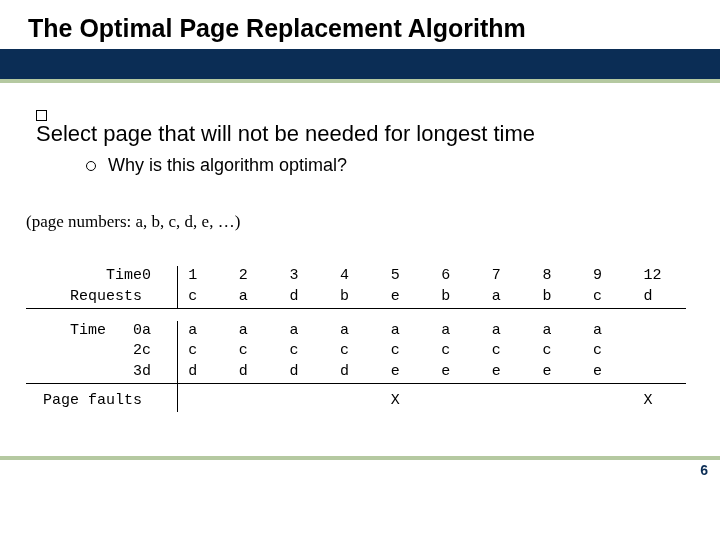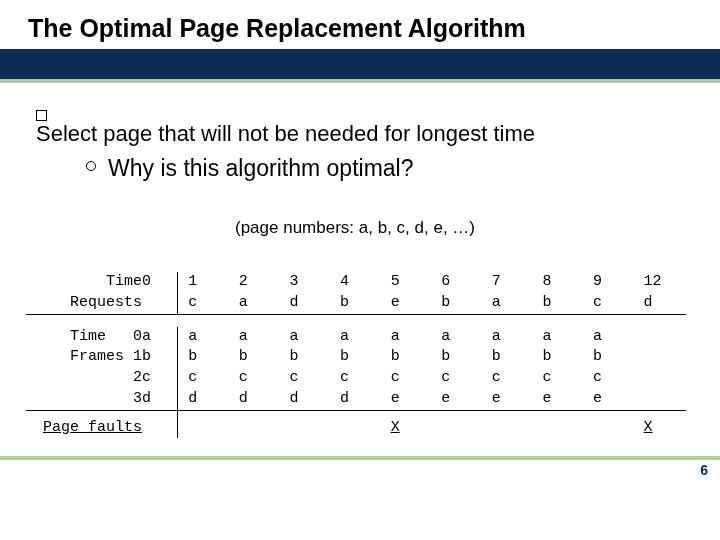--- a/index.html
+++ b/index.html
@@ -63,25 +63,25 @@
 .subbullet-circ {
   width: 8px;
   height: 8px;
   border: 1.2px solid #000;
   border-radius: 50%;
   margin-top: 6px;
   margin-right: 12px;
   flex: none;
 }
 .subbullet-text {
-  font-size: 23px;
+  font-size: 18px;
 }
 .page-numbers-note {
-  text-align: center;
-  font-family: Liberation Sans, sans-serif;
+  text-align: left;
+  font-family: Liberation Serif, serif;
   font-size: 17px;
   margin-top: 36px;
   padding-right: 10px;
 }
 .table-wrap {
   margin-top: 34px;
   font-family: "Courier New", monospace;
   font-size: 15px;
   line-height: 1.25;
 }
@@ -108,21 +108,20 @@
   width: 48px;
   text-align: left;
   padding-left: 10px !important;
 }
 .hr-row td {
   border-bottom: 1.5px solid #000;
   margin-top: 44px;
 }
 .faults-row td {
   padding-top: 8px;
-  text-decoration: underline;
 }
 .footer-line {
   position: absolute;
   left: 0;
   right: 0;
   bottom: 20px;
   height: 4px;
   background: #b5c9a1;
 }
 .page-num {
@@ -205,34 +204,20 @@
           <td class="dcol">a</td>
           <td class="dcol">a</td>
           <td class="dcol">a</td>
           <td class="dcol">a</td>
           <td class="dcol">a</td>
           <td class="dcol">a</td>
           <td class="dcol">a</td>
           <td class="dcol"></td>
         </tr>
 
-        <tr>
-          <td class="label-col"><span>Frames</span> <span>1</span></td>
-          <td class="col0">b</td>
-          <td class="dcol">b</td>
-          <td class="dcol">b</td>
-          <td class="dcol">b</td>
-          <td class="dcol">b</td>
-          <td class="dcol">b</td>
-          <td class="dcol">b</td>
-          <td class="dcol">b</td>
-          <td class="dcol">b</td>
-          <td class="dcol">b</td>
-          <td class="dcol"></td>
-        </tr>
 
         <tr>
           <td class="label-col">       <span>2</span></td>
           <td class="col0">c</td>
           <td class="dcol">c</td>
           <td class="dcol">c</td>
           <td class="dcol">c</td>
           <td class="dcol">c</td>
           <td class="dcol">c</td>
           <td class="dcol">c</td>

